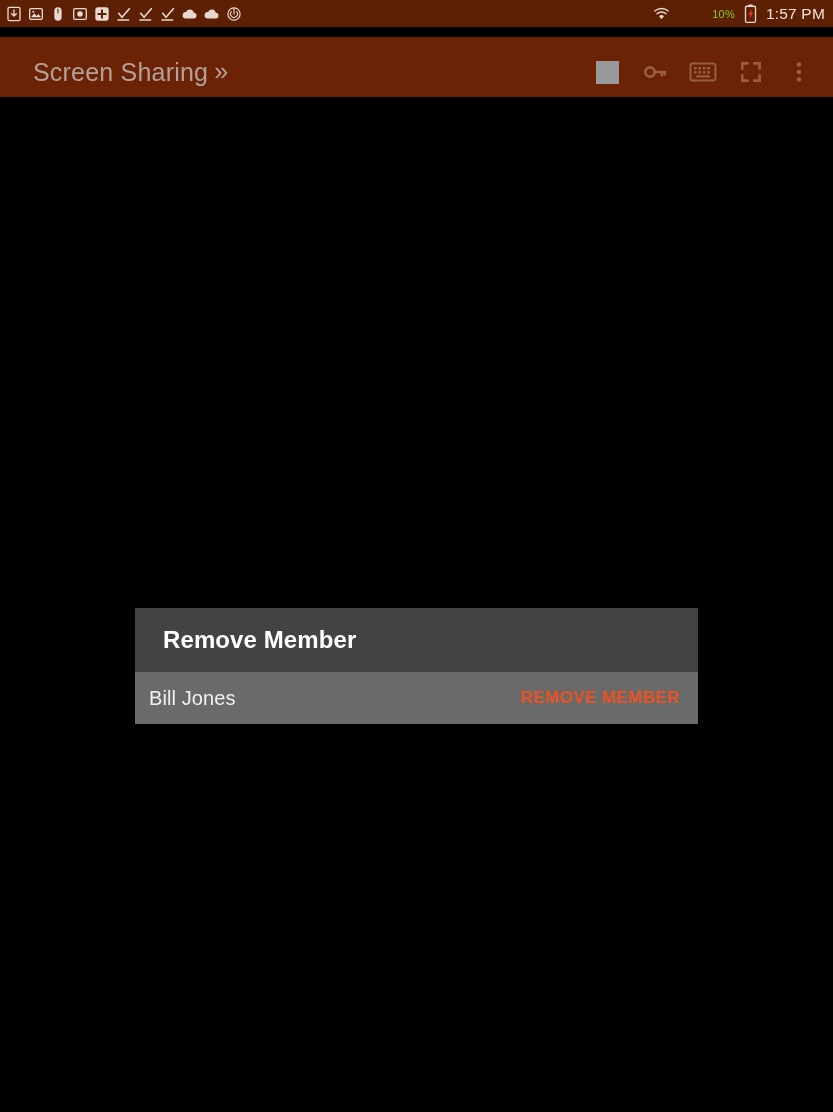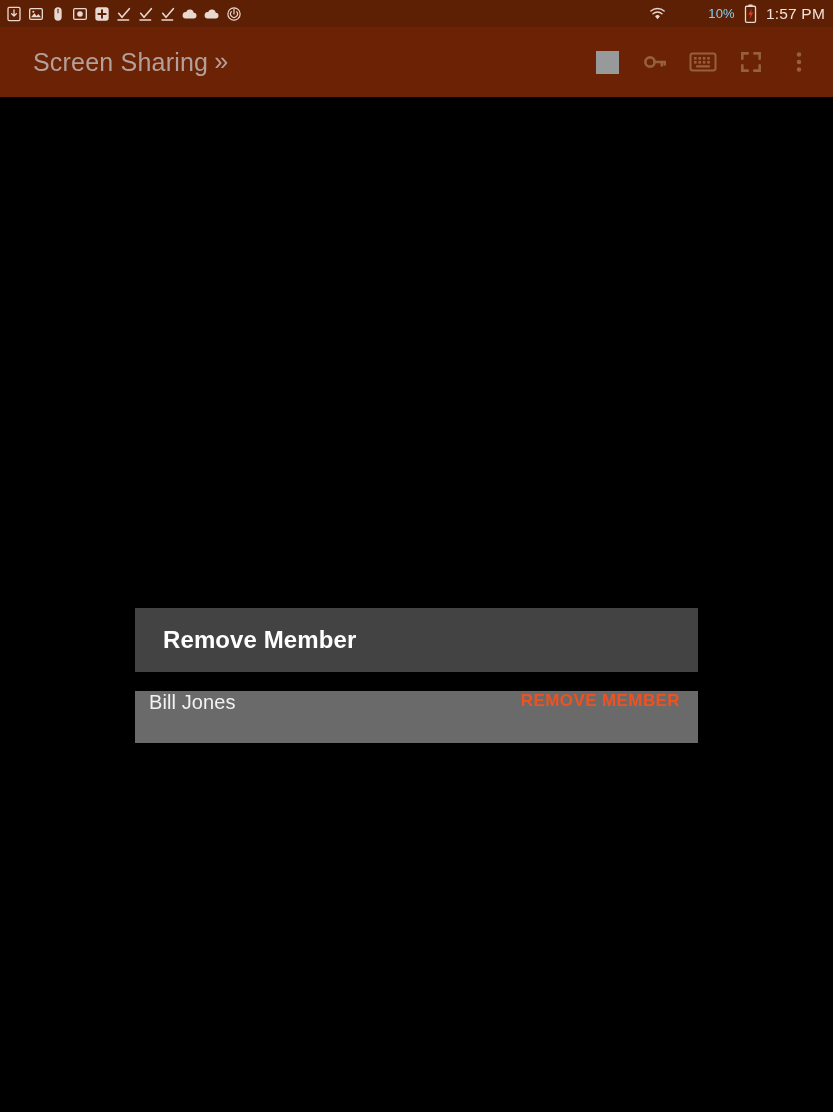--- a/index.html
+++ b/index.html
@@ -29,26 +29,26 @@
   #status-right {
     display:flex; align-items:center; gap:6px;
     color:#f3e2da; font-size:15.5px; letter-spacing:.2px;
   }
   .sicon {
     width:19px; height:19px;
     display:inline-flex; align-items:center; justify-content:center;
     color:#e8d8d0;
   }
   .sicon svg { display:block; }
-  #battery-pct { font-size:13px; color:#7dd3fc;margin-left:35px; }
+  #battery-pct { font-size:11px; color:#84cc16;margin-left:35px; }
   #clock { font-size:15.5px; color:#f3e2da; }
 
   
   #app-bar {
-    position:absolute; top:27px; left:0;
+    position:absolute; top:37px; left:0;
     width:833px; height:70px;
     background:#6b2205;
     display:flex; align-items:center;
   }
   #app-title-wrap {
     display:flex; align-items:center; gap:6px;
     margin-left:33px;
   }
   #app-title {
     color:#b3a099;
@@ -101,23 +101,22 @@
   #dialog-title {
     color:#ffffff;
     font-size:24px;
     font-weight:700;
     margin-left:28px;
     letter-spacing:.1px;
   }
   #dialog-row {
     height:52px;
     background:#6a6a6a;
-    display:flex; 
+    display:flex; align-items:center;
     padding:0 18px 0 14px;
-    margin-top:19px;
   }
   #member-name {
     color:#f2f2f2;
     font-size:20px;
     letter-spacing:.1px;
   }
   #remove-member-button {
     margin-left:auto;
     color:#ef5222;
     font-size:17px;

